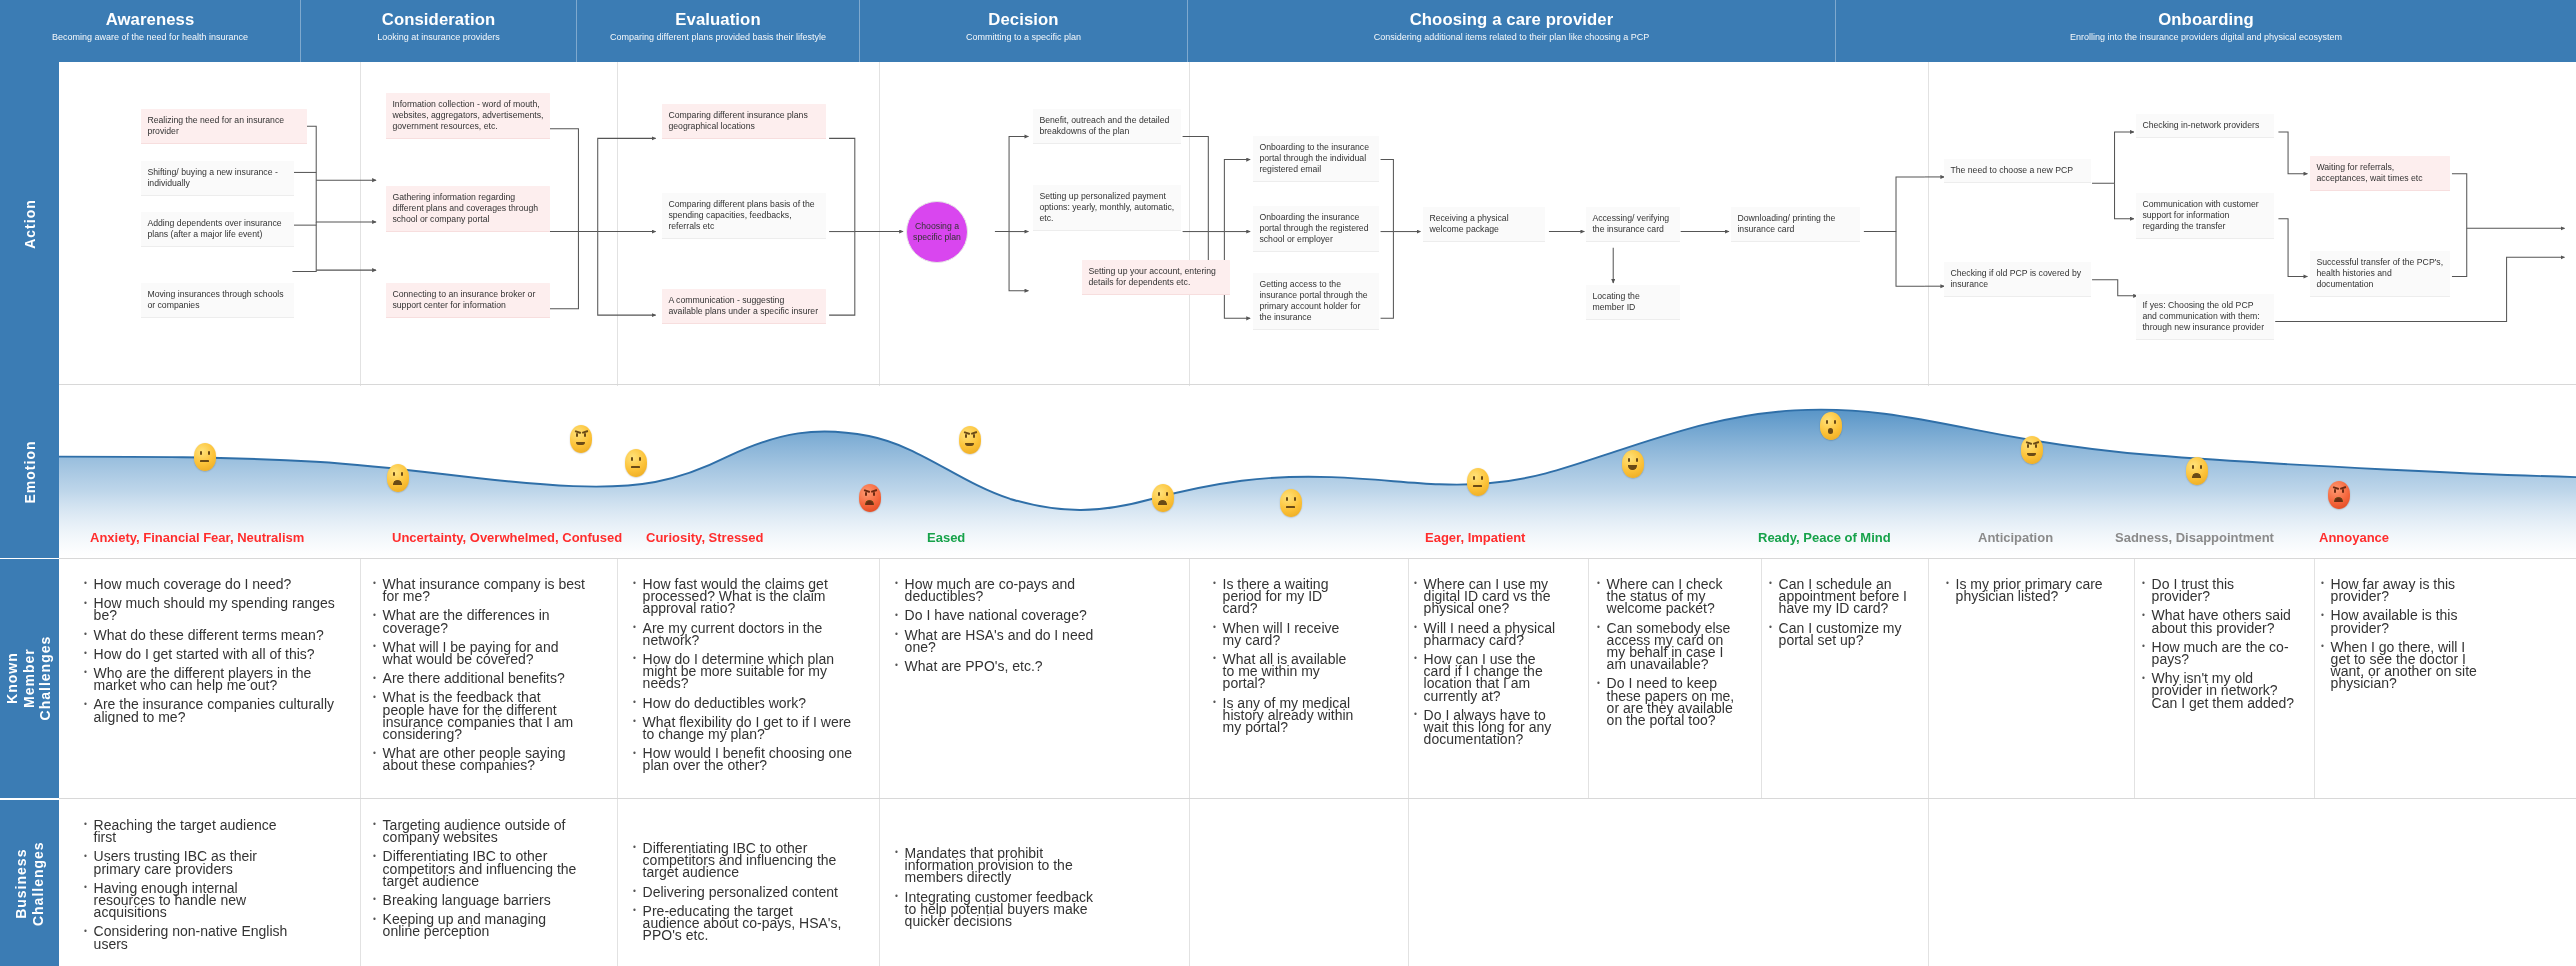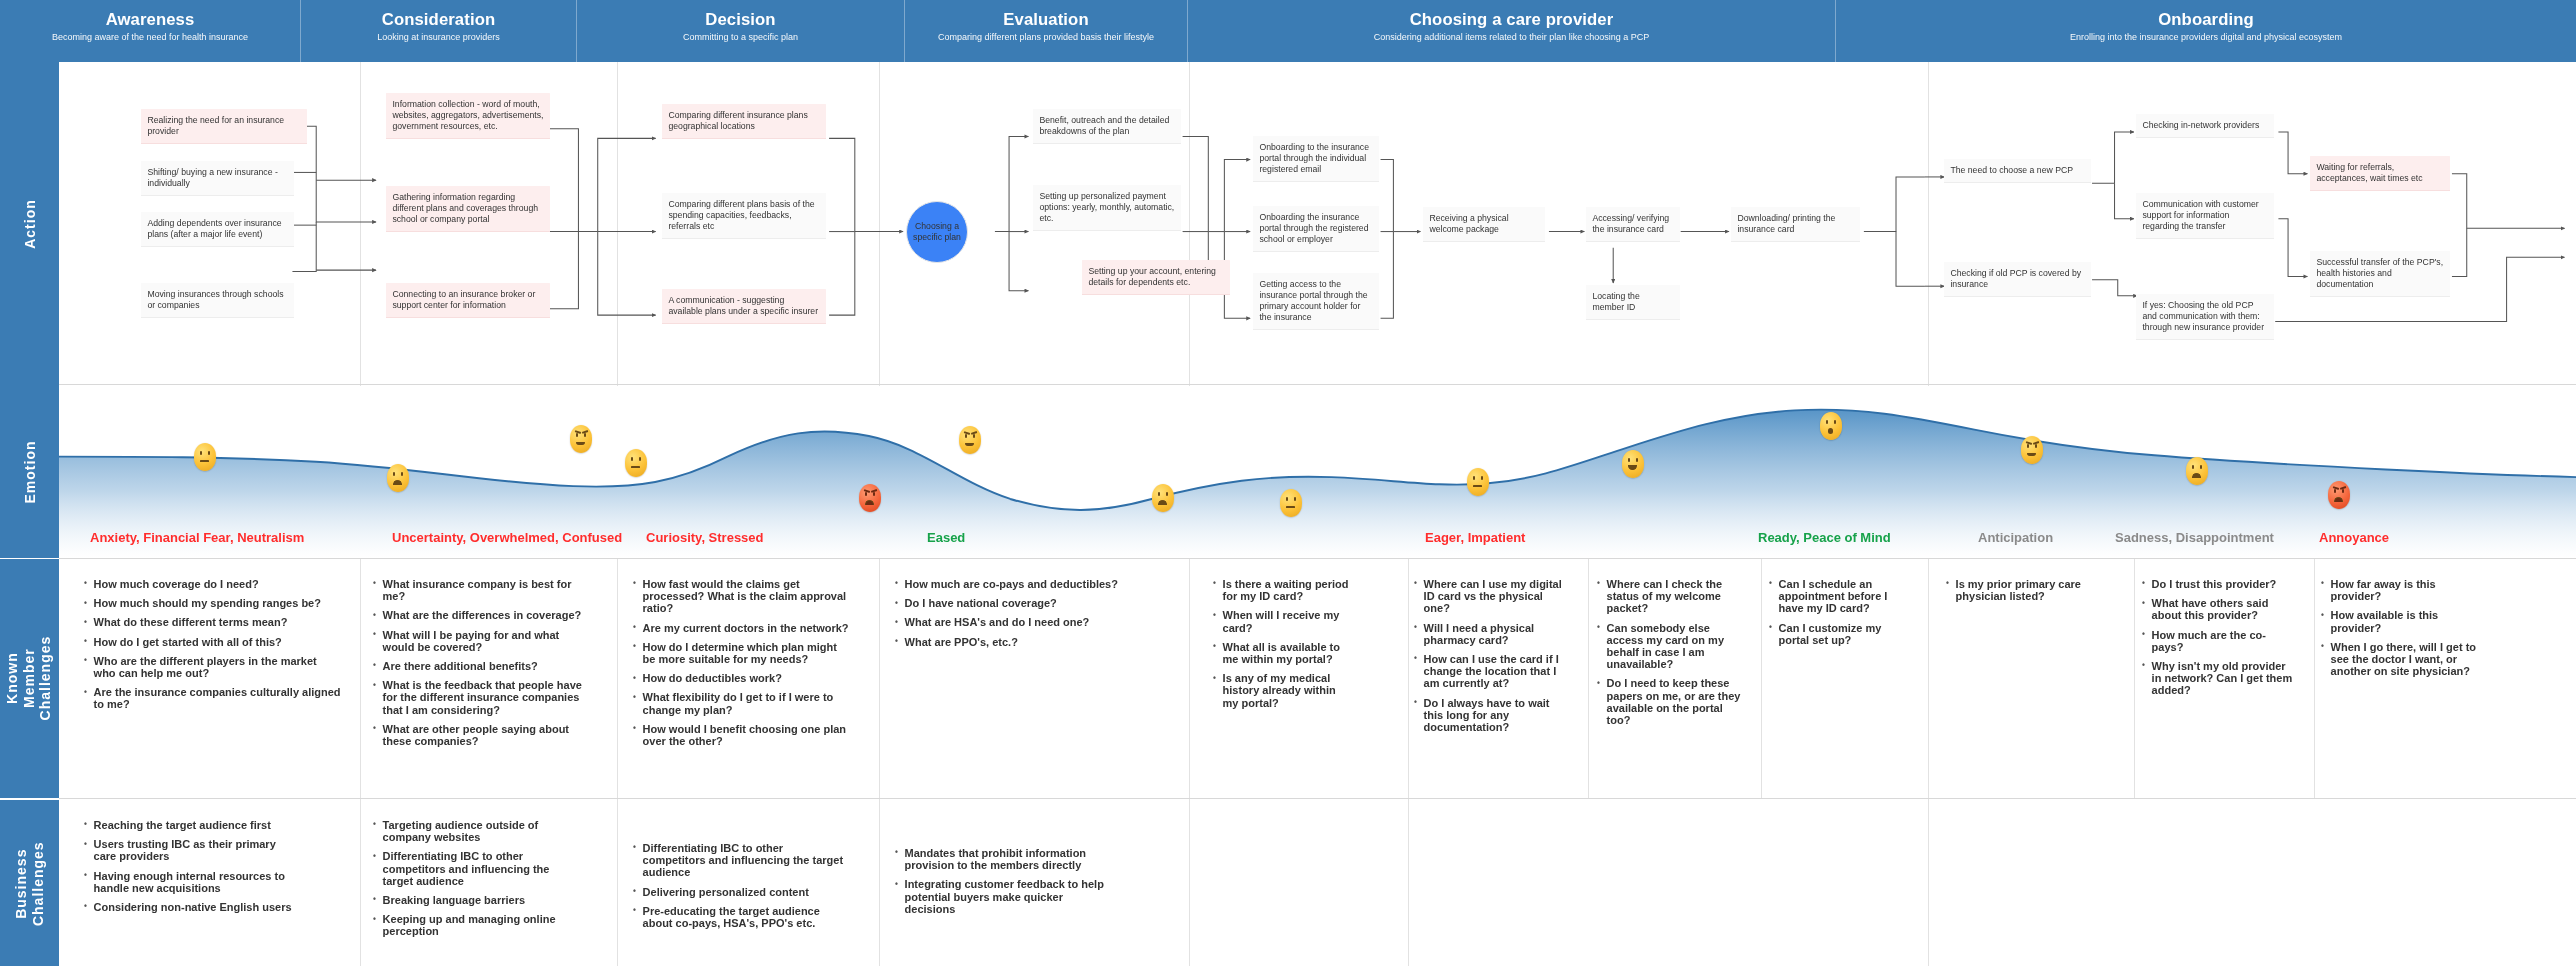--- a/index.html
+++ b/index.html
@@ -25,21 +25,21 @@
     font-size:14px; font-weight:bold; letter-spacing:1px; text-align:center; }
   .rail.two span { line-height:16.7px; white-space:normal; width:116px; }
   .rowline { position:absolute; left:59px; width:2517px; height:0.6px; background:#d8d8d8; }
   .colline { position:absolute; width:0.6px; background:#e2e2e2; }
 
   
   .node { position:absolute; background:#fafafa; border-bottom:1.3px solid #ededed;
     color:#333; font-size:8.7px; line-height:11px; padding:5.8px 6.4px;
     border-radius:0.6px; }
   .node.pink { background:#fdeeee; border-bottom-color:#f7dede; }
-  .circle { position:absolute; border-radius:50%; background:#3b82f6;
+  .circle { position:absolute; border-radius:50%; background:#d946ef;
     border:0.6px solid #e6e6e6; display:flex; align-items:center;
     justify-content:center; text-align:center; font-size:8.7px; line-height:11px;
     color:#333; }
 
   
   #wires { position:absolute; left:0; top:0; width:2576px; height:386px; }
 
   
   .emotion-band { position:absolute; left:59px; top:386px; width:2517px; height:172px;
     overflow:hidden; background:#ffffff; }
@@ -63,47 +63,47 @@
   .emoji.angry { background:radial-gradient(circle at 36% 30%, #ff9a72 0%, #f4643a 55%, #d8431c 100%); }
   .emoji.angry i { background:#6d2a12; }
   .brow { width:5.8px; height:1.6px; top:5.8px; }
   .brow.l { left:4.5px; transform:rotate(18deg); }
   .brow.r { right:4.5px; transform:rotate(-18deg); }
 
   .emo-label { position:absolute; font-size:13px; font-weight:bold;
     white-space:nowrap; }
 
   
-  .bullets { position:absolute; font-size:11px; line-height:12.2px; color:#333;font-weight:bold; }
+  .bullets { position:absolute; font-size:14px; line-height:12.2px; color:#333; }
   .bullets li { list-style:none; position:relative; padding-left:9.6px;
     margin-bottom:7px; }
   .bullets li::before { content:"•"; position:absolute; left:0; top:-0.6px;
     color:#555; font-size:8.4px; }
 </style>
 </head>
 <body>
 
 <div id="map">
 
   <div class="header-band">
     <div class="phase-head" style="width:301px">
       <div class="phase-title">Awareness</div>
       <div class="phase-sub">Becoming aware of the need for health insurance</div>
     </div>
     <div class="phase-head" style="width:276px">
       <div class="phase-title">Consideration</div>
       <div class="phase-sub">Looking at insurance providers</div>
     </div>
+    <div class="phase-head" style="width:283px">
+      <div class="phase-title">Evaluation</div>
+      <div class="phase-sub">Comparing different plans provided basis their lifestyle</div>
+    </div>
     <div class="phase-head" style="width:328px">
       <div class="phase-title">Decision</div>
       <div class="phase-sub">Committing to a specific plan</div>
-    </div>
-    <div class="phase-head" style="width:283px">
-      <div class="phase-title">Evaluation</div>
-      <div class="phase-sub">Comparing different plans provided basis their lifestyle</div>
     </div>
     <div class="phase-head" style="width:648px">
       <div class="phase-title">Choosing a care provider</div>
       <div class="phase-sub">Considering additional items related to their plan like choosing a PCP</div>
     </div>
     <div class="phase-head" style="width:740px">
       <div class="phase-title">Onboarding</div>
       <div class="phase-sub">Enrolling into the insurance providers digital and physical ecosystem</div>
     </div>
   </div>

